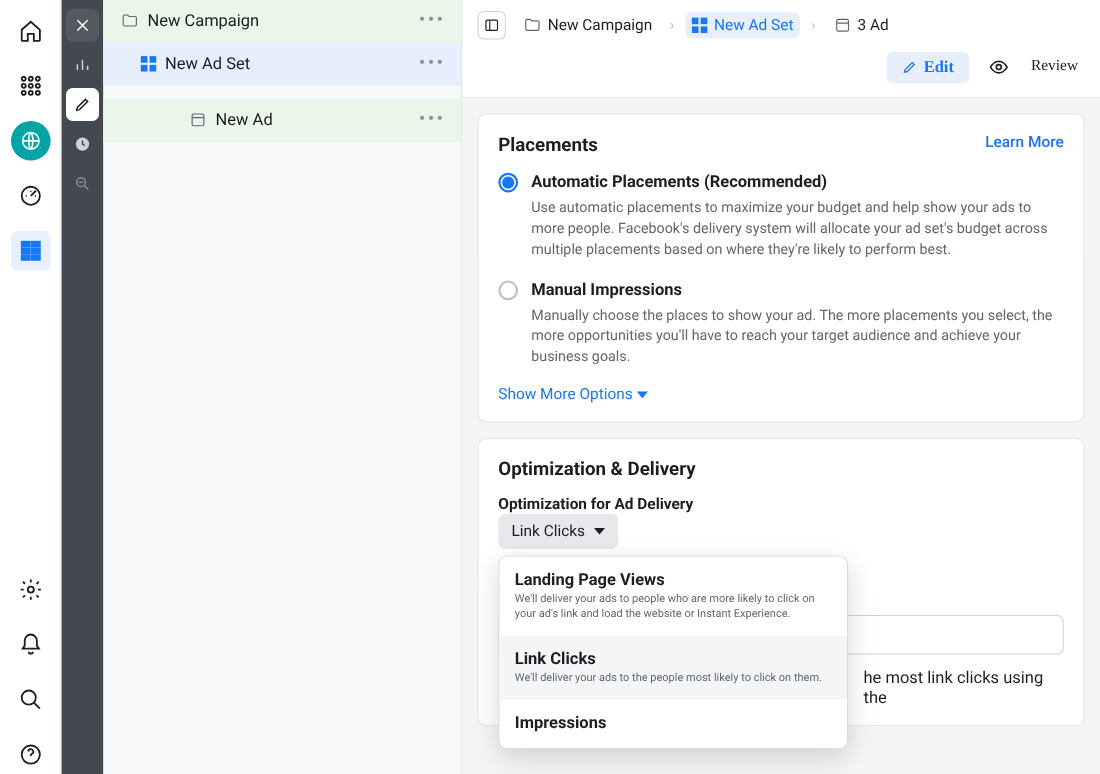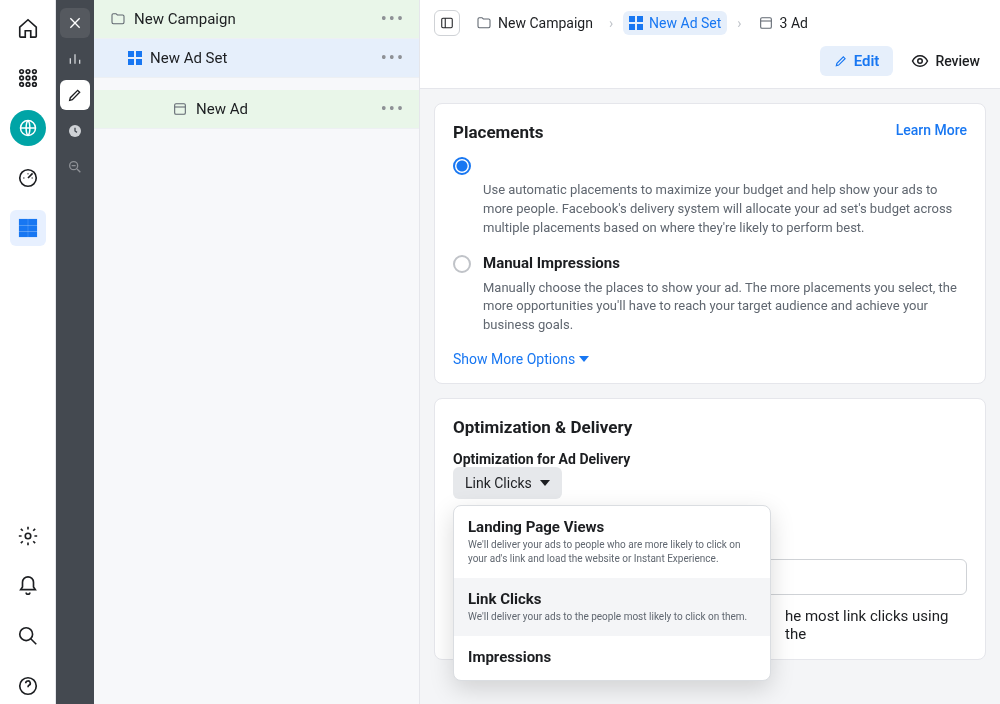--- a/index.html
+++ b/index.html
@@ -42,24 +42,24 @@
   .main { flex:1; display:flex; flex-direction:column; overflow:hidden; }
   .header { padding:10px 14px 12px 14px; border-bottom:1px solid #e5e6eb; display:flex; flex-direction:column; gap:10px; }
   .breadcrumb { display:flex; align-items:center; gap:10px; font-size:14px; color:#1c1e21; }
   .breadcrumb .sep { color:#bfc3c9; }
   .breadcrumb .item { display:flex; align-items:center; gap:6px; padding:4px 6px; border-radius:6px; }
   .breadcrumb .item.active { background:#e6effb; color:#1877f2; }
   .breadcrumb .item svg { width:16px; height:16px; stroke:#606770; fill:none; stroke-width:1.6; }
   .breadcrumb .panelicon { width:26px; height:26px; border-radius:6px; border:1px solid #cfd2d6; display:flex; align-items:center; justify-content:center; }
   .breadcrumb .panelicon svg{ width:14px; height:14px; stroke:#1c1e21; }
 
-  .actions { display:flex; justify-content:flex-end; gap:12px; align-items:center; }
+  .actions { display:flex; justify-content:flex-end; gap:12px; align-items:center;font-family:Liberation Serif, serif; }
   .editbtn { background:#e6effb; color:#1877f2; padding:6px 14px; border-radius:6px; display:flex; align-items:center; gap:6px; font-weight:600; font-size:15px; cursor:pointer; }
   .editbtn svg { width:14px; height:14px; stroke:#1877f2; fill:none; stroke-width:2; }
-  .reviewbtn { display:flex; align-items:center; gap:6px; color:#1c1e21; font-weight:500; cursor:pointer; padding:6px 6px; }
+  .reviewbtn { display:flex; align-items:center; gap:20px; color:#1c1e21; font-weight:500; cursor:pointer; padding:6px 6px; }
   .reviewbtn svg { width:18px; height:18px; stroke:#1c1e21; fill:none; stroke-width:2; }
 
   .content { flex:1; background:#f4f5f7; padding:14px 0 0 0; overflow:hidden; position:relative; }
   .card { background:#fff; border:1px solid #e5e6eb; border-radius:8px; margin:0 14px 14px 14px; padding:18px 18px 16px 18px; }
   .card h2 { font-size:17px; font-weight:700; margin-bottom:14px; }
   .card .learn { float:right; color:#1877f2; font-weight:500; font-size:14px; cursor:pointer; }
   .radio-row { display:flex; gap:12px; margin-bottom:6px; }
   .radio { width:18px; height:18px; border:2px solid #c0c3c8; border-radius:50%; flex-shrink:0; margin-top:1px; position:relative; }
   .radio.checked { border-color:#1877f2; background: radial-gradient(#1877f2 0 5px, #fff 6px); }
   .radio-row .rtxt { font-size:15px; font-weight:700; }
@@ -268,20 +268,21 @@
   </div>
 
   <div class="content">
 
     <div class="card">
       <a class="learn">Learn More</a>
       <h2>Placements</h2>
 
       <div class="radio-row">
         <div class="radio checked"></div>
+        <div class="rtxt">Automatic Placements (Recommended)</div>
       </div>
       <div class="radio-desc">Use automatic placements to maximize your budget and help show your ads to more people. Facebook's delivery system will allocate your ad set's budget across multiple placements based on where they're likely to perform best.</div>
 
       <div class="radio-row">
         <div class="radio"></div>
         <div class="rtxt">Manual Impressions</div>
       </div>
       <div class="radio-desc">Manually choose the places to show your ad. The more placements you select, the more opportunities you'll have to reach your target audience and achieve your business goals.</div>
 
       <div class="showmore">

